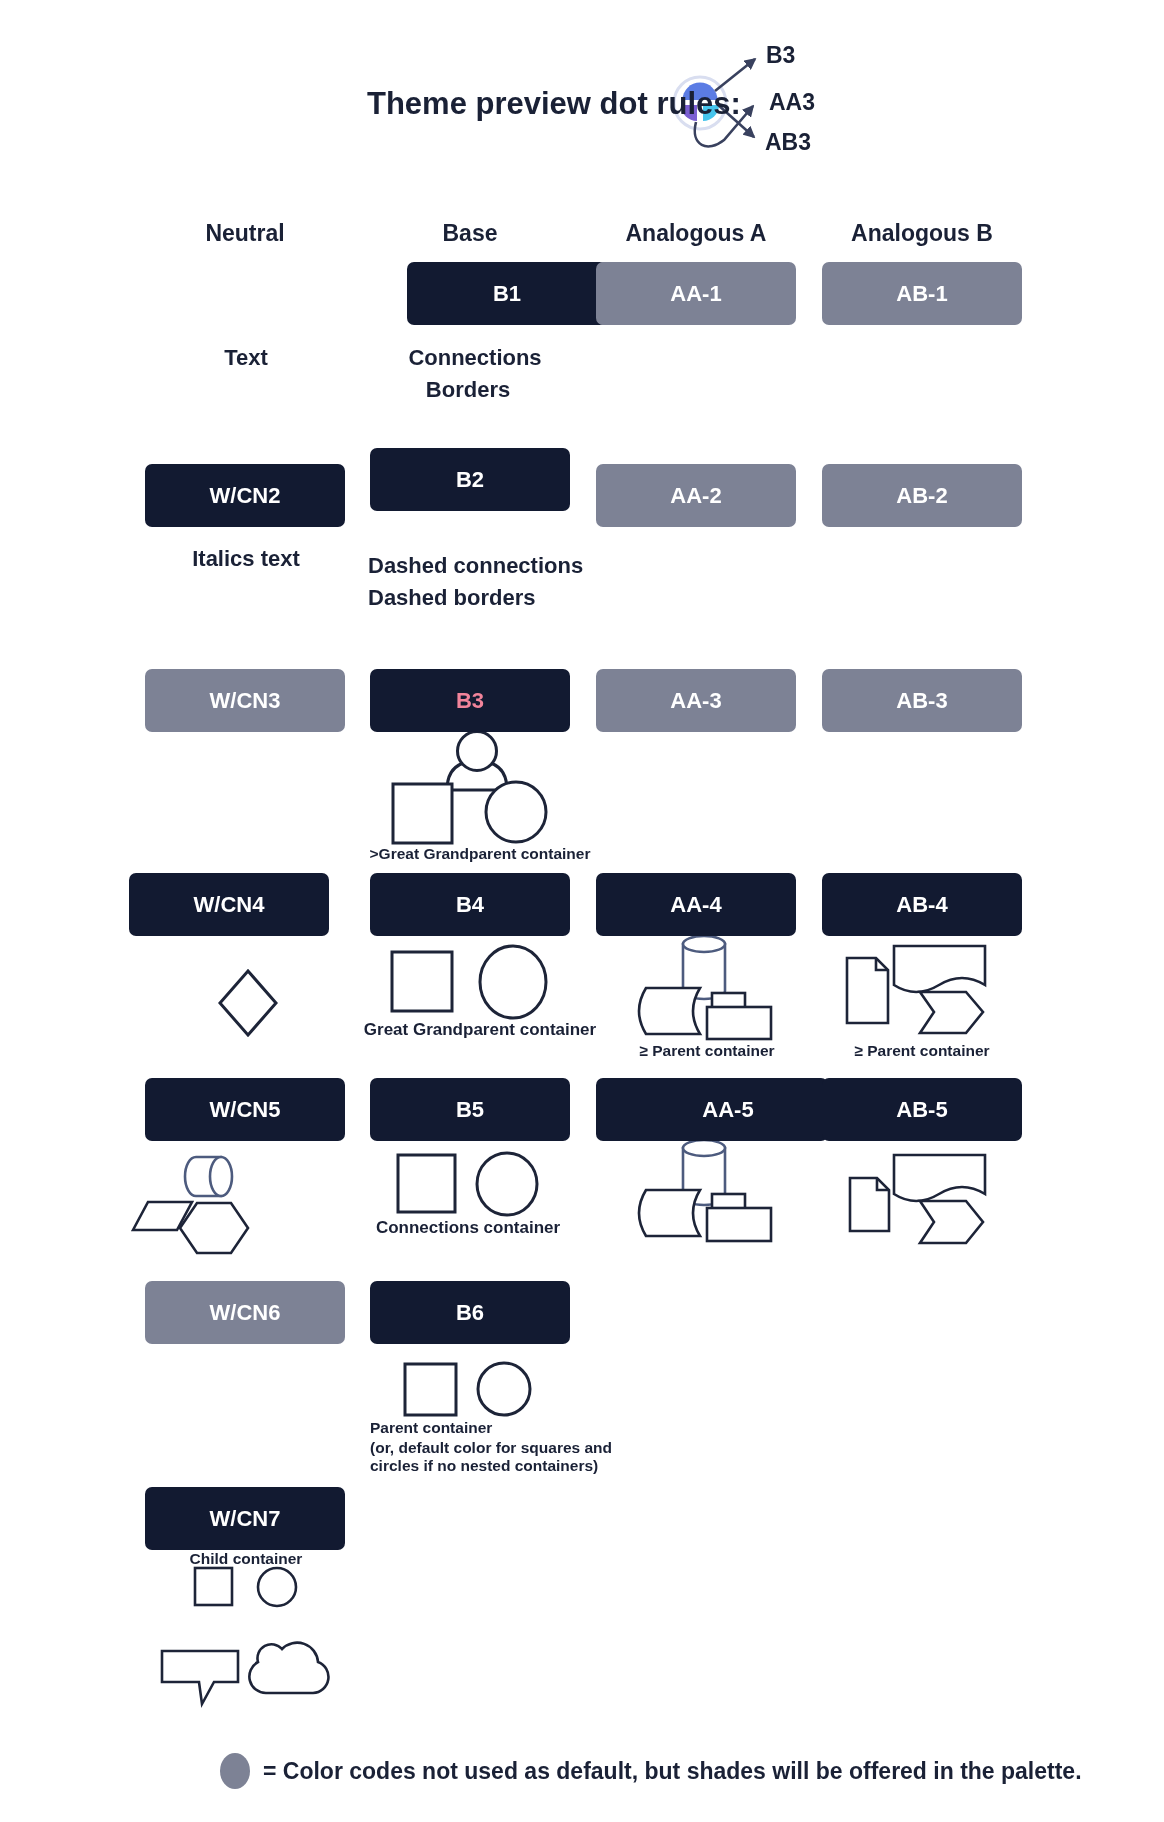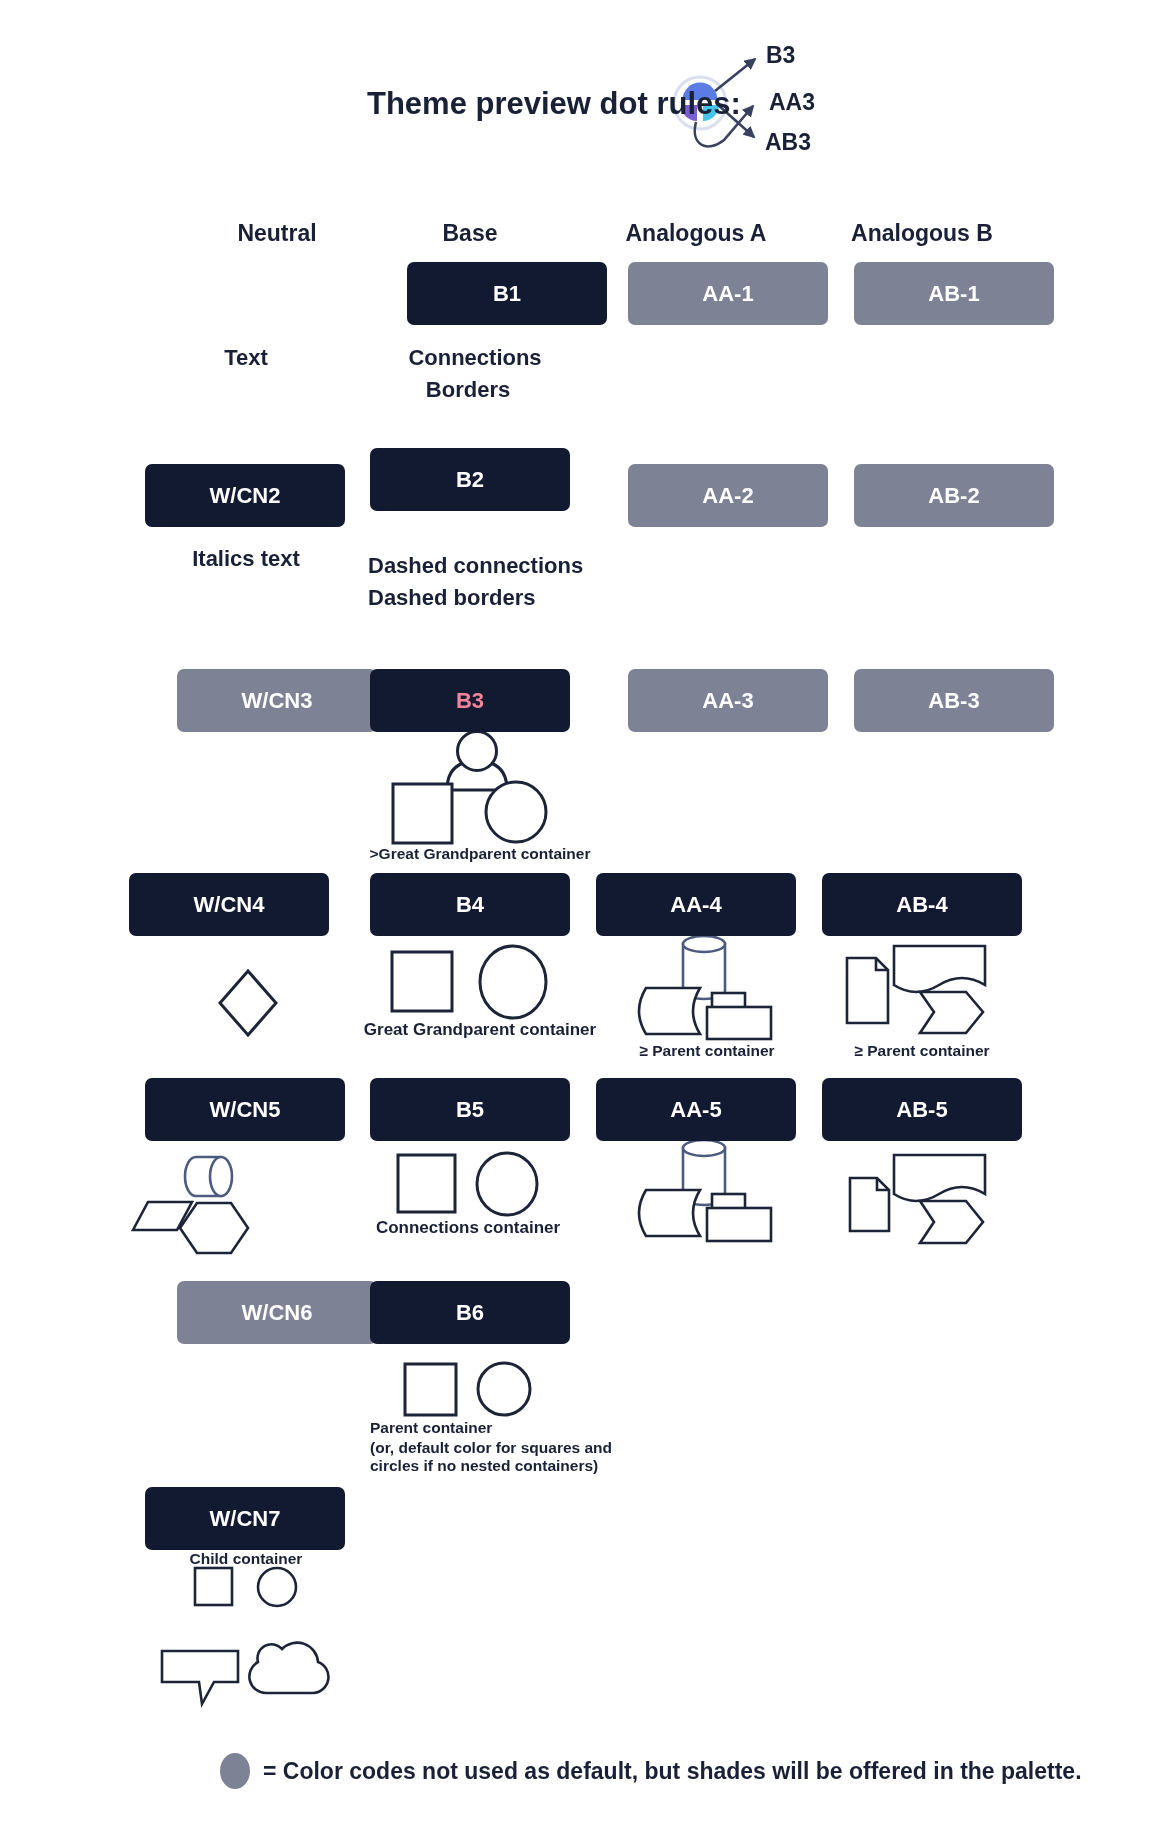--- a/index.html
+++ b/index.html
@@ -5,21 +5,21 @@
   html,body{margin:0;padding:0;background:#ffffff;}
   #canvas{position:relative;width:1164px;height:1822px;background:#fff;
     font-family:"Liberation Sans","DejaVu Sans",sans-serif;color:var(--text);overflow:hidden;}
   svg.overlay{position:absolute;left:0;top:0;width:1164px;height:1822px;}
   .title{position:absolute;left:367px;top:86px;font-size:31px;font-weight:600;color:var(--text);white-space:nowrap;}
   .dotlbl{position:absolute;font-size:23px;font-weight:600;color:var(--text);white-space:nowrap;}
   .hdr{position:absolute;transform:translateX(-50%);font-size:23px;font-weight:700;color:var(--text);white-space:nowrap;}
   .sw{position:absolute;width:200px;height:63px;border-radius:7px;display:flex;align-items:center;justify-content:center;
       font-size:22px;font-weight:700;color:#fff;}
   .sw.dark{background:var(--dark);}
-  .sw.gray{background:var(--gray);margin-left:32px;}
+  .sw.gray{background:var(--gray);}
   .sw.pink{color:var(--pink);}
   .note{position:absolute;font-weight:700;color:var(--text);white-space:nowrap;}
   .center{transform:translateX(-50%);}
   .n22{font-size:22px;} .n17{font-size:17px;} .n15{font-size:15.5px;}
   .legend-text{position:absolute;left:263px;top:1758px;font-size:23px;font-weight:700;color:var(--text);white-space:nowrap;}
 </style>
 </head>
 <body>
 
 <div id="canvas">
@@ -126,21 +126,21 @@
     </g>
 
     <ellipse cx="235" cy="1771" rx="15" ry="18" fill="#7d8295"></ellipse>
   </svg>
 
   <div class="title">Theme preview dot rules:</div>
   <div class="dotlbl" style="left:766px;top:42px;">B3</div>
   <div class="dotlbl" style="left:769px;top:89px;">AA3</div>
   <div class="dotlbl" style="left:765px;top:129px;">AB3</div>
 
-  <div class="hdr" style="left:245px;top:220px;margin-left:32px;">Neutral</div>
+  <div class="hdr" style="left:245px;top:220px;">Neutral</div>
   <div class="hdr" style="left:470px;top:220px;">Base</div>
   <div class="hdr" style="left:696px;top:220px;">Analogous A</div>
   <div class="hdr" style="left:922px;top:220px;">Analogous B</div>
 
   <div class="sw dark" style="left:145px;top:464px;">W/CN2</div>
   <div class="sw gray" style="left:145px;top:669px;">W/CN3</div>
   <div class="sw dark" style="left:129px;top:873px;">W/CN4</div>
   <div class="sw dark" style="left:145px;top:1078px;">W/CN5</div>
   <div class="sw gray" style="left:145px;top:1281px;">W/CN6</div>
   <div class="sw dark" style="left:145px;top:1487px;">W/CN7</div>
@@ -149,21 +149,21 @@
   <div class="sw dark" style="left:370px;top:448px;">B2</div>
   <div class="sw dark pink" style="left:370px;top:669px;">B3</div>
   <div class="sw dark" style="left:370px;top:873px;">B4</div>
   <div class="sw dark" style="left:370px;top:1078px;">B5</div>
   <div class="sw dark" style="left:370px;top:1281px;">B6</div>
 
   <div class="sw gray" style="left:596px;top:262px;">AA-1</div>
   <div class="sw gray" style="left:596px;top:464px;">AA-2</div>
   <div class="sw gray" style="left:596px;top:669px;">AA-3</div>
   <div class="sw dark" style="left:596px;top:873px;">AA-4</div>
-  <div class="sw dark" style="left:596px;top:1078px;">AA-5</div>
+  <div class="sw dark" style="left:596px;top:1078px;padding-left:32px;">AA-5</div>
 
   <div class="sw gray" style="left:822px;top:262px;">AB-1</div>
   <div class="sw gray" style="left:822px;top:464px;">AB-2</div>
   <div class="sw gray" style="left:822px;top:669px;">AB-3</div>
   <div class="sw dark" style="left:822px;top:873px;">AB-4</div>
   <div class="sw dark" style="left:822px;top:1078px;">AB-5</div>
 
   <div class="note n22 center" style="left:246px;top:345px;">Text</div>
   <div class="note n22 center" style="left:475px;top:345px;">Connections</div>
   <div class="note n22 center" style="left:468px;top:377px;">Borders</div>

